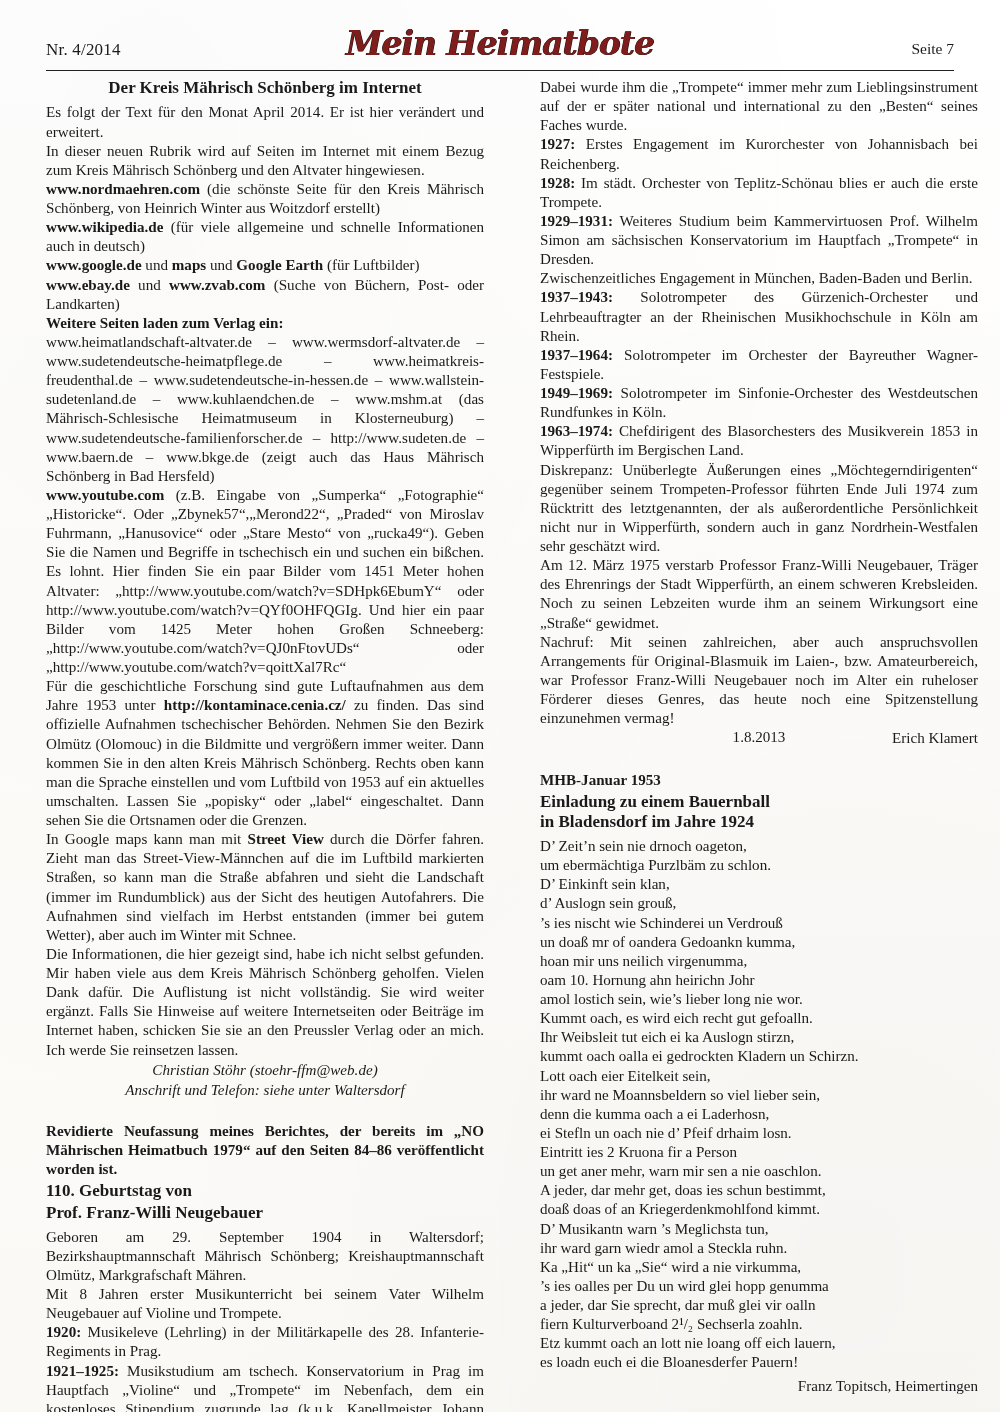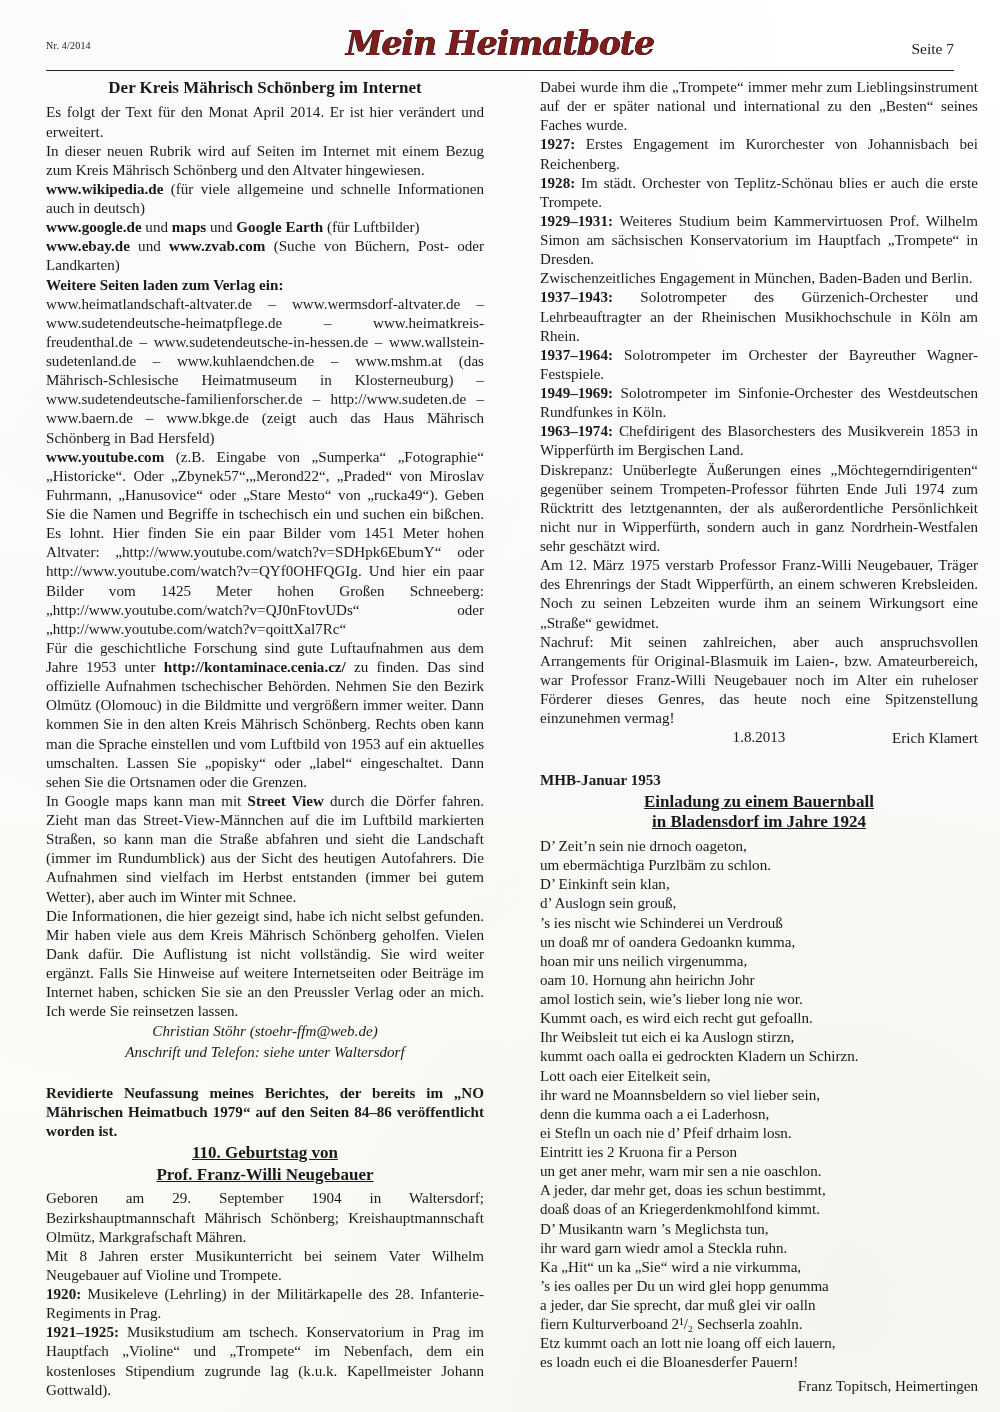--- a/index.html
+++ b/index.html
@@ -36,21 +36,21 @@
     position: absolute;
     left: 46px;
     top: 24px;
     width: 908px;
     height: 44px;
   }
   .mast-left {
     position: absolute;
     left: 0;
     top: 16px;
-    font-size: 10px;
+    font-size: 17px;
     letter-spacing: 0.2px;
   }
   .mast-right {
     position: absolute;
     right: 0;
     top: 16px;
     font-size: 15.5px;
   }
   .mast-title {
     position: absolute;
@@ -90,24 +90,22 @@
   h2.headline {
     font-size: 17px;
     font-weight: bold;
     text-align: center;
     margin: 0 0 5px 0;
     line-height: 1.2;
   }
   h3.sub-headline {
     font-size: 17px;
     font-weight: bold;
-    text-align: center;
     margin: 2px 0 4px 0;
     line-height: 1.22;
-    text-decoration: underline;
   }
   p {
     margin: 0;
     text-indent: 0;
   }
   .bold { font-weight: bold; }
   .sig {
     text-align: center;
     font-style: italic;
     margin-top: 1px;
@@ -136,20 +134,21 @@
     <div class="mast-right">Seite 7</div>
   </div>
   <div class="rule"></div>
 
   <div class="col col-left">
     <h2 class="headline">Der Kreis Mährisch Schönberg im Internet</h2>
 
     <p>Es folgt der Text für den Monat April 2014. Er ist hier verändert und erweitert.</p>
     <p>In dieser neuen Rubrik wird auf Seiten im Internet mit einem Bezug zum Kreis Mährisch Schönberg und den Altvater hingewiesen.</p>
 
+    <p><span class="link">www.nordmaehren.com</span><span> (die schönste Seite für den Kreis Mährisch Schönberg, von Heinrich Winter aus Woitzdorf erstellt)</span></p>
 
     <p><span class="link">www.wikipedia.de</span><span> (für viele allgemeine und schnelle Informationen auch in deutsch)</span></p>
 
     <p><span class="link">www.google.de</span><span> und </span><span class="link">maps</span><span> und </span><span class="link">Google Earth</span><span> (für Luftbilder)</span></p>
 
     <p><span class="link">www.ebay.de</span><span> und </span><span class="link">www.zvab.com</span><span> (Suche von Büchern, Post- oder Landkarten)</span></p>
 
     <p class="bold">Weitere Seiten laden zum Verlag ein:</p>
 
     <p>www.heimatlandschaft-altvater.de – www.wermsdorf-altvater.de – www.sudetendeutsche-heimatpflege.de – www.heimatkreis-freudenthal.de – www.sudetendeutsche-in-hessen.de – www.wallstein-sudetenland.de – www.kuhlaendchen.de – www.mshm.at (das Mährisch-Schlesische Heimatmuseum in Klosterneuburg) – www.sudetendeutsche-familienforscher.de – http://www.sudeten.de – www.baern.de – www.bkge.de (zeigt auch das Haus Mährisch Schönberg in Bad Hersfeld)</p>

